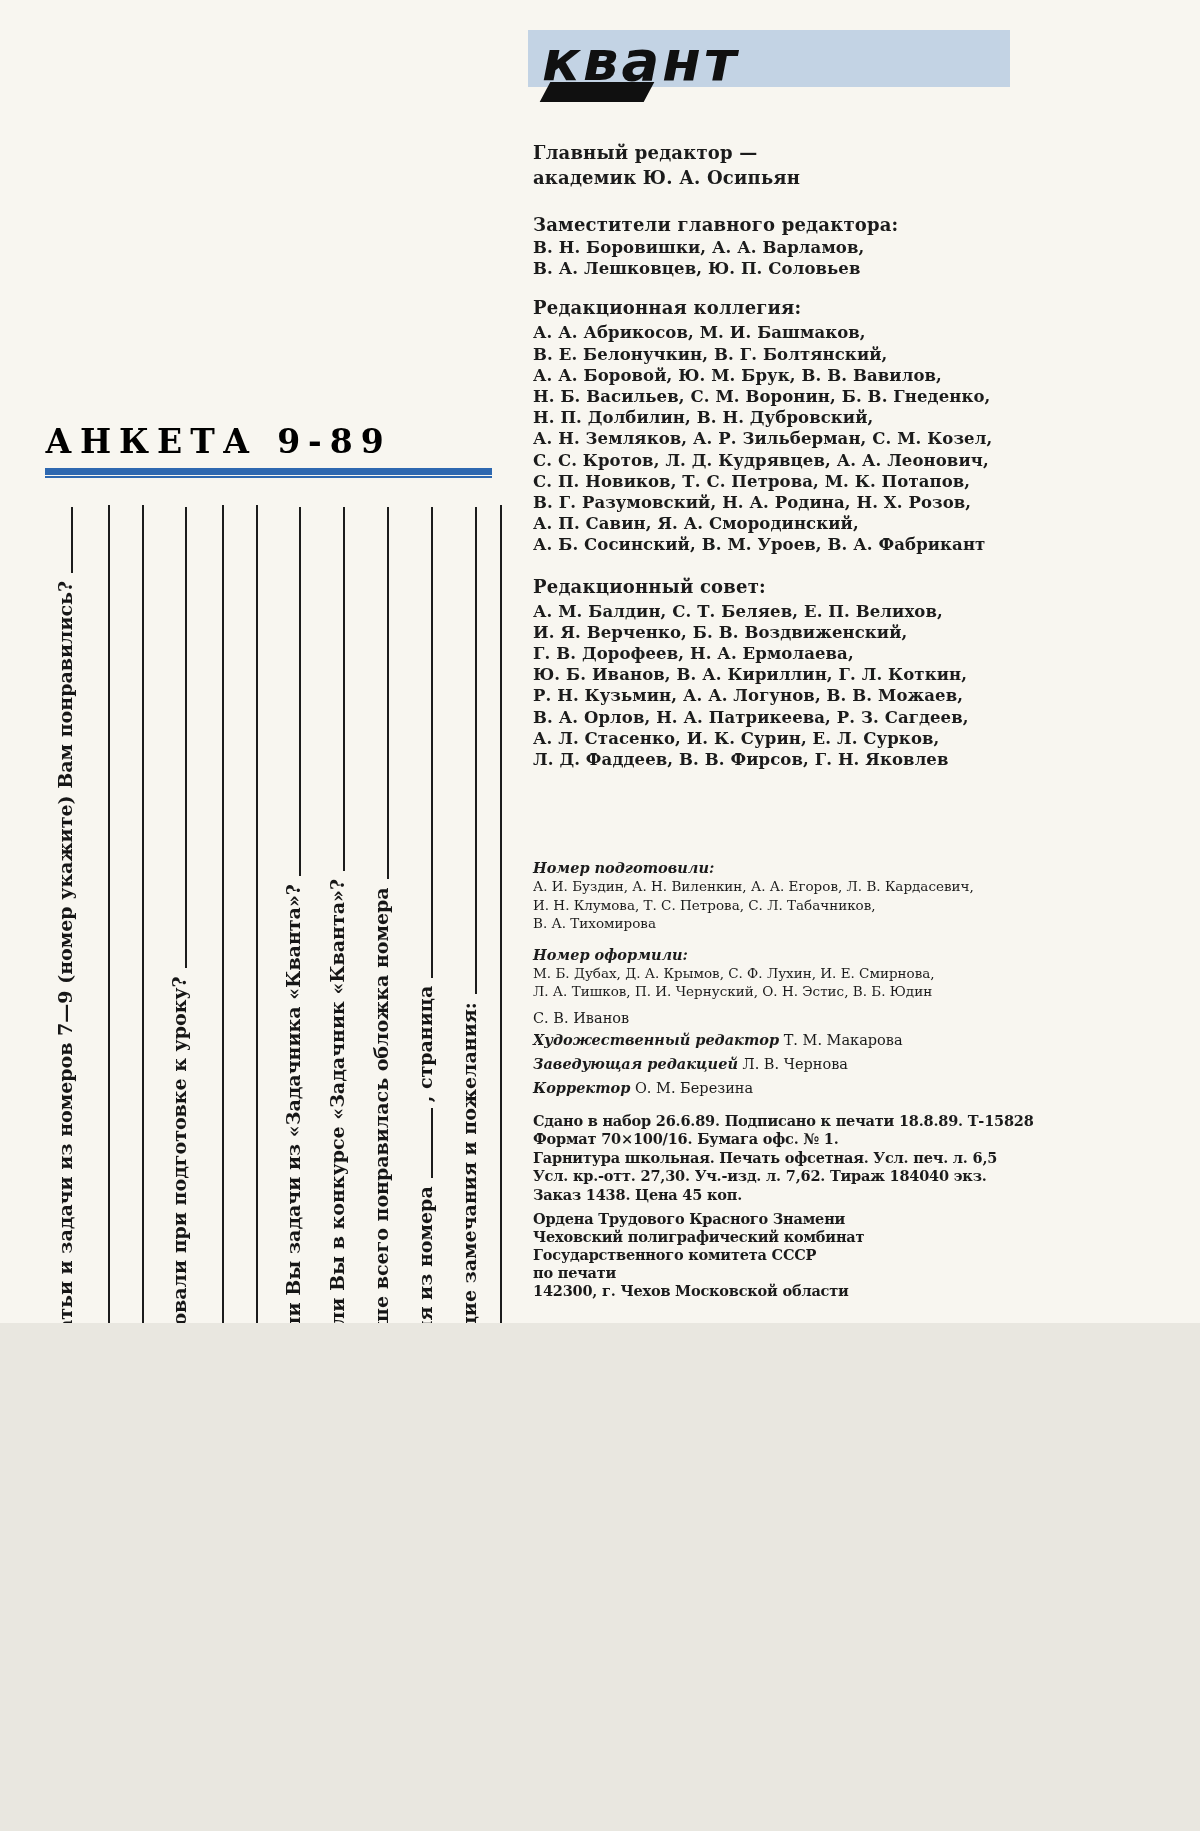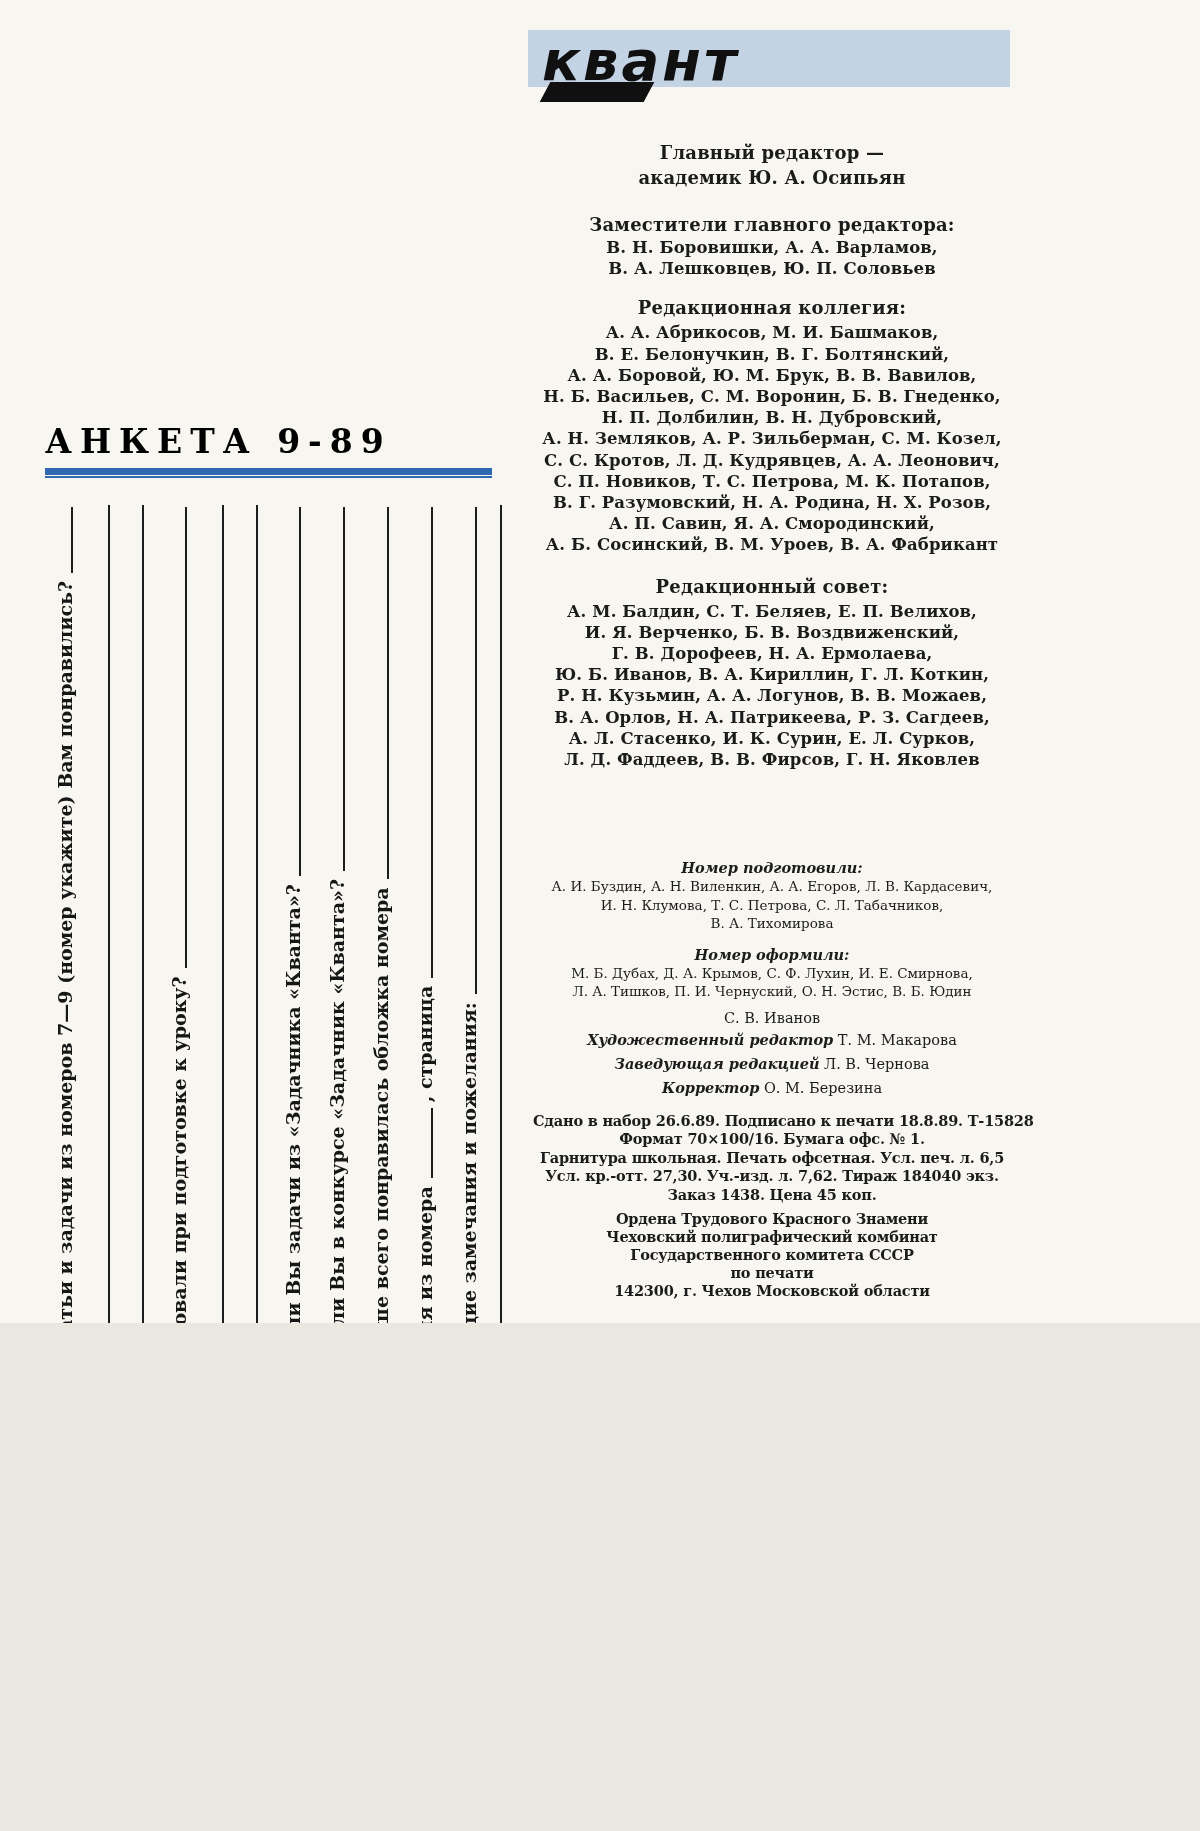--- a/index.html
+++ b/index.html
@@ -70,21 +70,21 @@
   }
 
   
   .page-num {
     position:absolute; left:38px; top:1478px;
     font-family:"DejaVu Sans", sans-serif;
     font-weight:bold; font-size:46px; color:#c2410c;
   }
 
   
-  .colophon { position:absolute; left:533px; top:140px; width:478px;text-align:center; }
+  .colophon { position:absolute; left:533px; top:140px; width:478px; }
   .hdr { font-weight:bold; font-size:18px; line-height:25px; letter-spacing:.2px; white-space:nowrap; }
   .nameline { font-weight:bold; font-size:16.5px; line-height:21.2px; letter-spacing:.1px; white-space:nowrap; }
   .small-label { font-weight:bold; font-style:italic; font-size:14.5px; line-height:19px; white-space:nowrap; }
   .smline { font-size:13.5px; line-height:18.5px; white-space:nowrap; }
   .cred-line { font-size:14.5px; line-height:23px; white-space:nowrap; }
   .cred-line .lab { font-style:italic; font-weight:bold; }
   .boldline { font-weight:bold; font-size:14.5px; line-height:19.5px; letter-spacing:-0.2px; white-space:nowrap; }
 </style>
 </head>
 <body>

